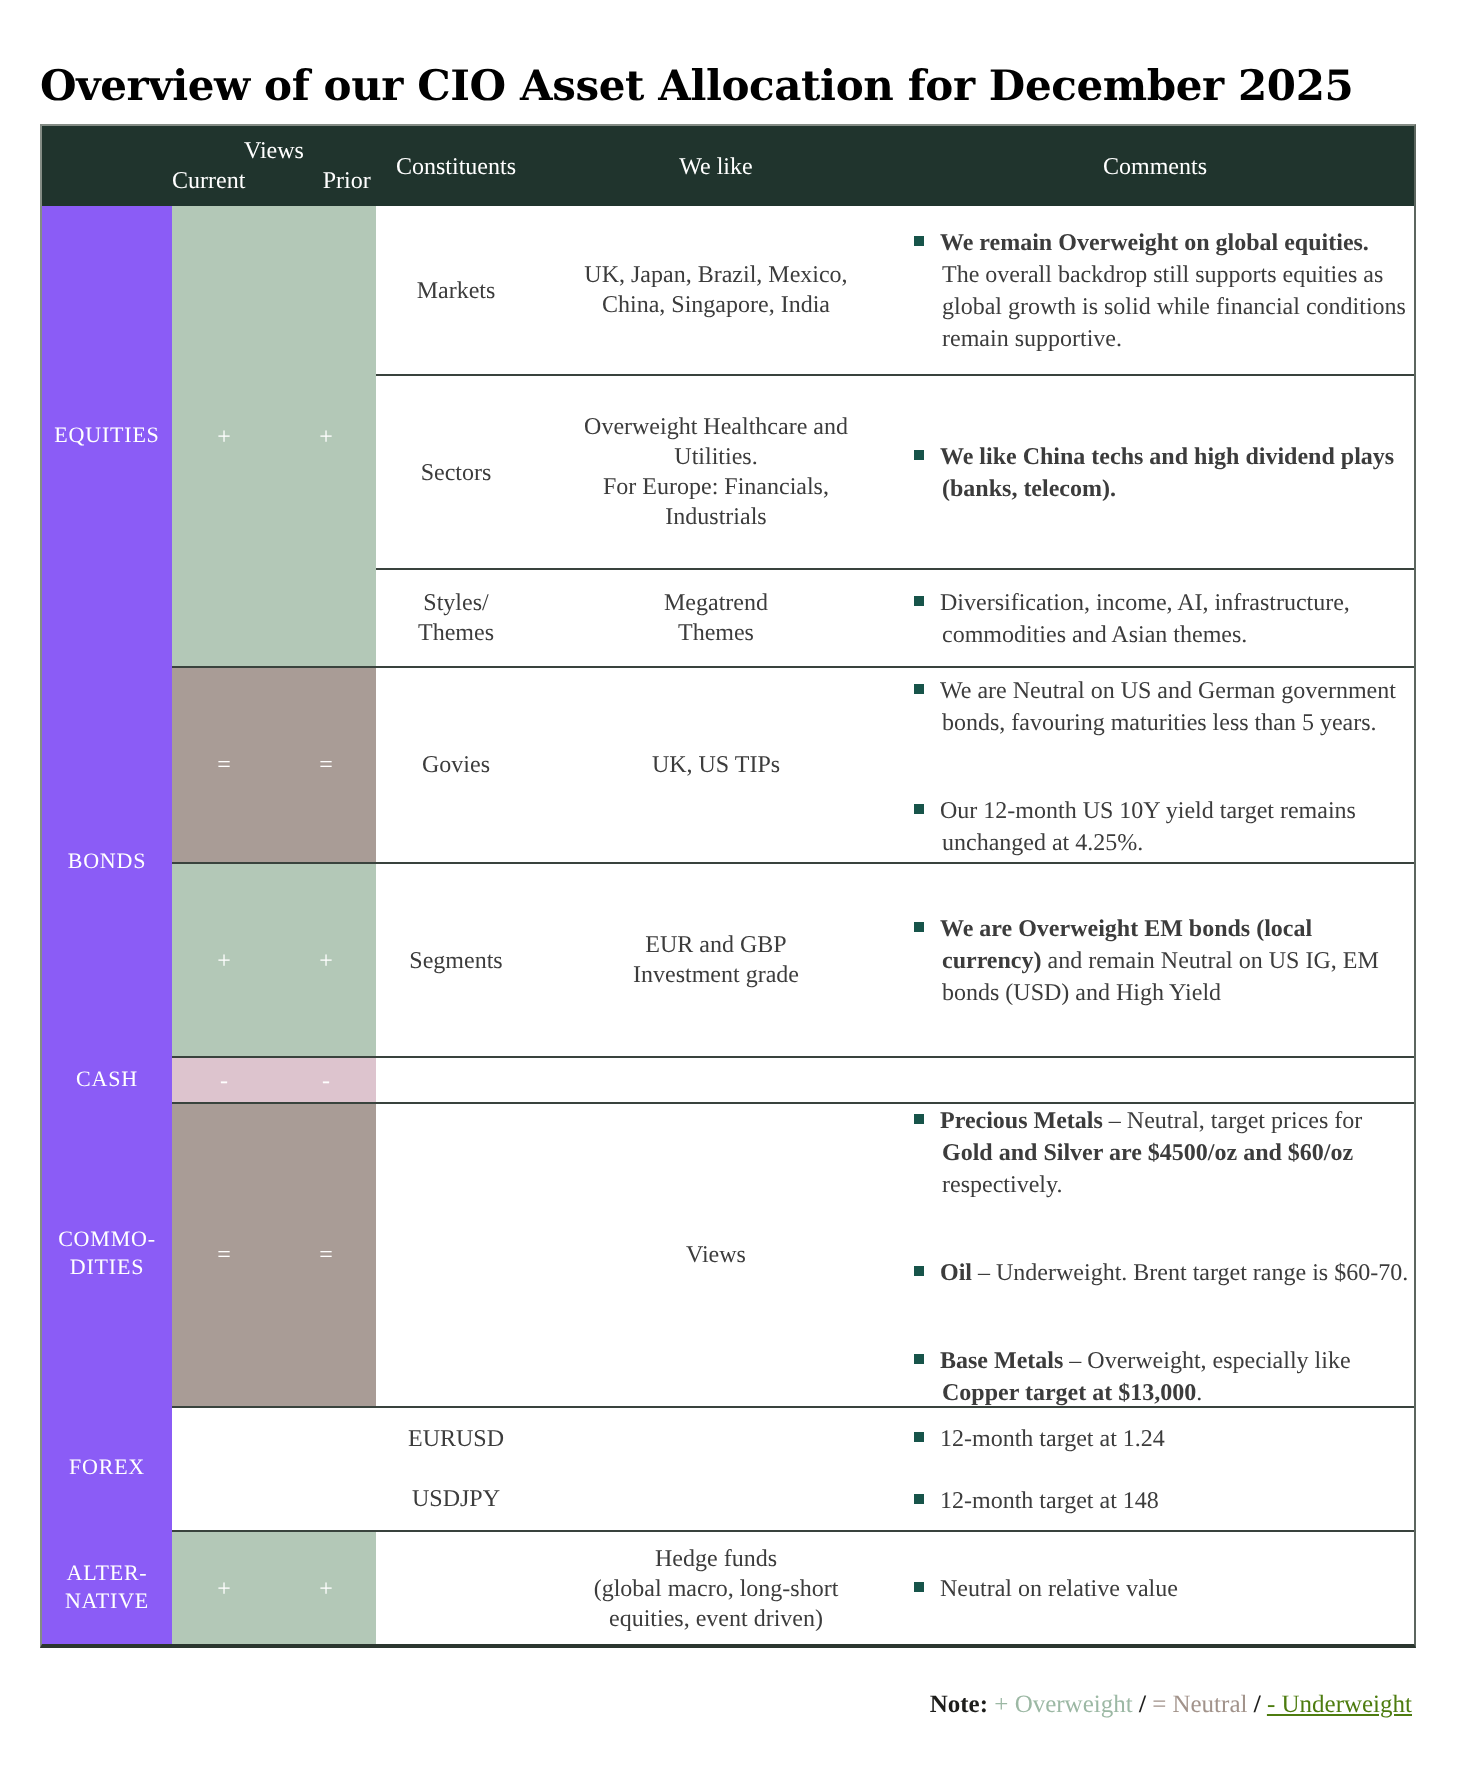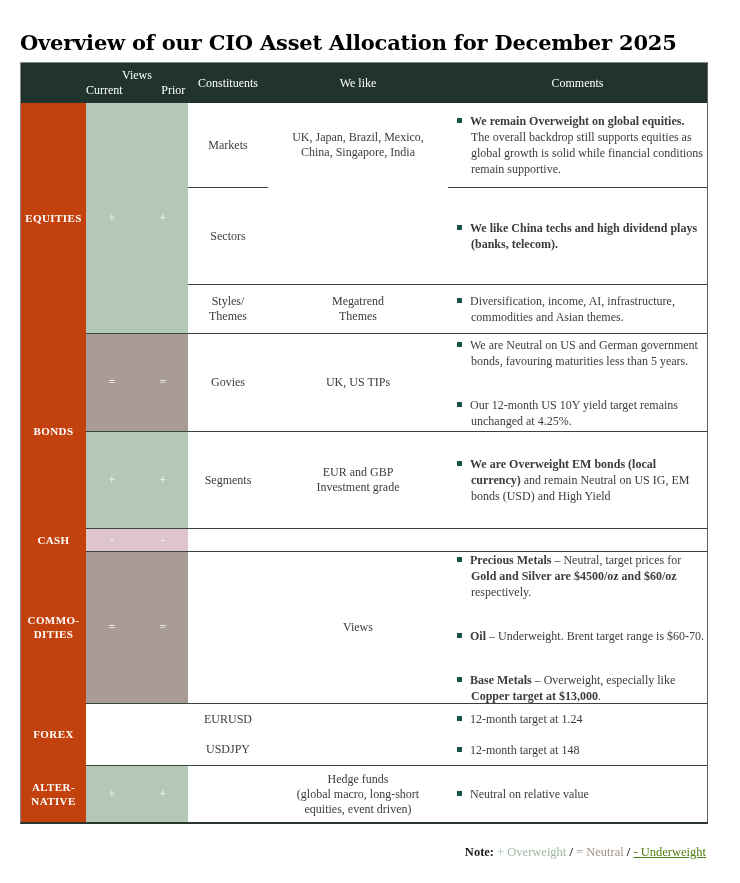--- a/index.html
+++ b/index.html
@@ -24,22 +24,22 @@
     background:#ffffff;
   }
   .hbg{background:#20342d;color:#ffffff;}
   .hcell{display:flex;align-items:center;justify-content:center;font-size:12px;}
   .views-head{display:flex;flex-direction:column;align-items:stretch;justify-content:center;padding:3px 0;}
   .views-title{text-align:center;font-size:12px;line-height:15px;}
   .views-sub{display:flex;font-size:12px;line-height:15px;gap:36px;}
   .views-sub .cur{width:52px;text-align:center;}
   .views-sub .pri{width:50px;text-align:center;}
   .lbl{
-    background:#c2410c;color:#ffffff;display:flex;align-items:center;justify-content:center;
-    text-align:center;font-size:11px;line-height:14px;letter-spacing:0.4px;font-weight:bold;
+    background:#8b5cf6;color:#ffffff;display:flex;align-items:center;justify-content:center;
+    text-align:center;font-size:11px;line-height:14px;letter-spacing:0.4px;
   }
   .views{display:flex;color:#ffffff;font-size:12px;}
   .views .sym-c{width:52px;display:flex;align-items:center;justify-content:center;}
   .views .sym-p{width:50px;display:flex;align-items:center;justify-content:center;}
   .v-green{background:#b3c8b7;}
   .v-taupe{background:#a99c96;}
   .v-pink{background:#ddc4ce;}
   .cell{
     display:flex;flex-direction:column;align-items:center;justify-content:center;
     text-align:center;font-size:12px;line-height:15px;padding:2px;
@@ -85,20 +85,21 @@
     <div class="sym-c">+</div>
     <div class="sym-p">+</div>
   </div>
   <div class="cell" style="grid-area:2/4/3/5">Markets</div>
   <div class="cell" style="grid-area:2/5/3/6">UK, Japan, Brazil, Mexico,<br>China, Singapore, India</div>
   <div class="comments" style="grid-area:2/6/3/7">
       <div class="comment"><span class="bullet"></span><span class="bold">We remain Overweight on global equities.</span><span> The overall backdrop still supports equities as global growth is solid while financial conditions remain supportive.</span></div>
     </div>
 
   <div class="cell bt" style="grid-area:3/4/4/5">Sectors</div>
+  <div class="cell bt" style="grid-area:3/5/4/6">Overweight Healthcare and<br>Utilities.<br>For Europe: Financials,<br>Industrials</div>
   <div class="comments bt" style="grid-area:3/6/4/7">
       <div class="comment"><span class="bullet"></span><span class="bold">We like China techs and high dividend plays (banks, telecom).</span></div>
     </div>
 
   <div class="cell bt" style="grid-area:4/4/5/5">Styles/<br>Themes</div>
   <div class="cell bt" style="grid-area:4/5/5/6">Megatrend<br>Themes</div>
   <div class="comments bt" style="grid-area:4/6/5/7">
       <div class="comment"><span class="bullet"></span><span>Diversification, income, AI, infrastructure, commodities and Asian themes.</span></div>
     </div>
 

